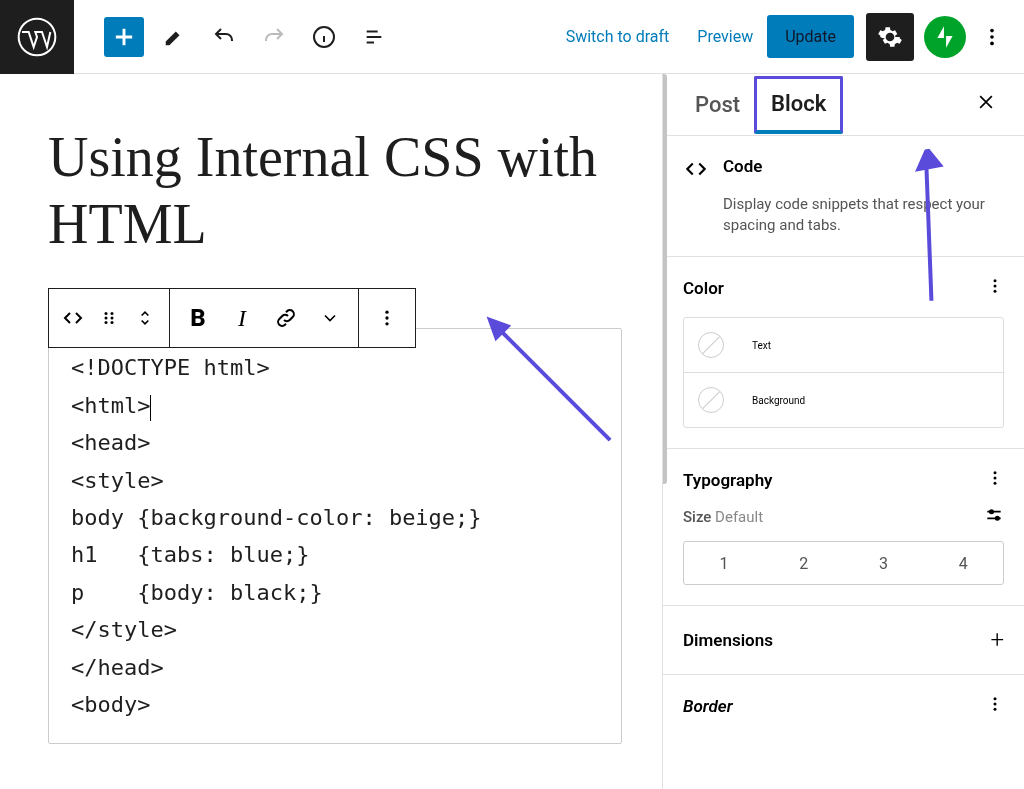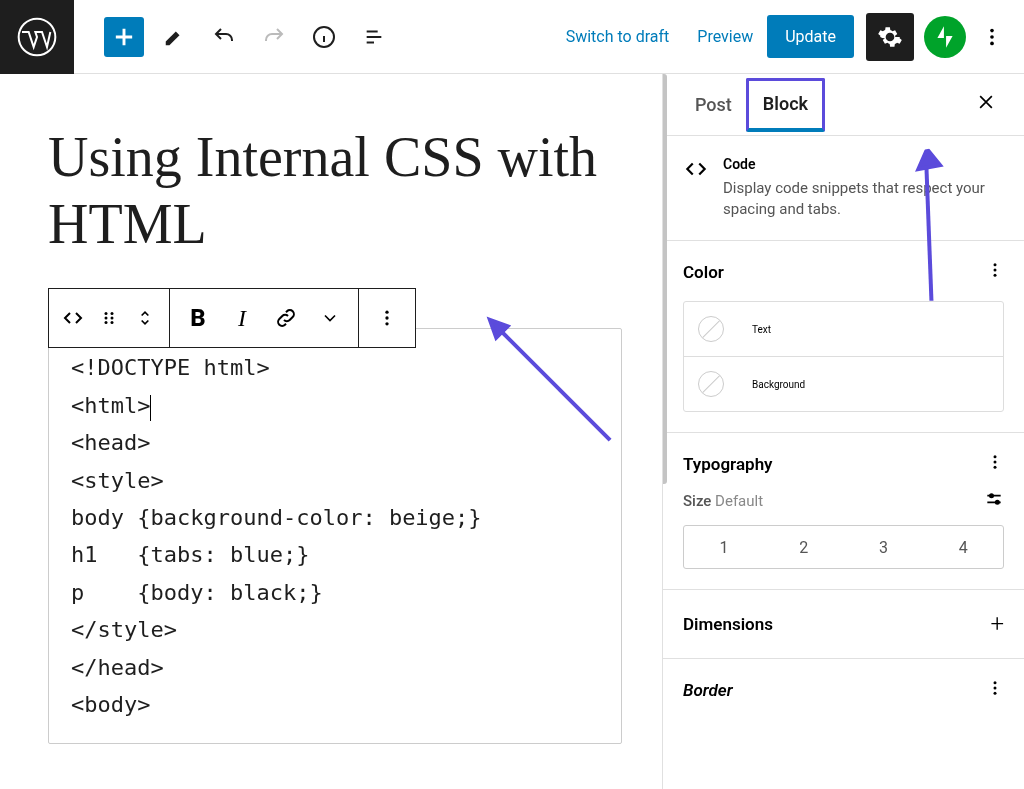--- a/index.html
+++ b/index.html
@@ -61,21 +61,21 @@
     }
     .link-btn {
       color: #007cba;
       font-size: 16px;
       padding: 10px 14px;
       cursor: pointer;
       font-weight: 400;
     }
     .update-btn {
       background: #007cba;
-      color: #ffffff;
+      color: #0f172a;
       padding: 12px 18px;
       border-radius: 3px;
       font-size: 16px;
       cursor: pointer;
     }
     .settings-btn {
       width: 48px;
       height: 48px;
       background: #1e1e1e;
       border-radius: 3px;
@@ -183,21 +183,21 @@
     }
     .tabs {
       display: flex;
       align-items: center;
       padding: 0 18px;
       height: 62px;
       border-bottom: 1px solid #e0e0e0;
     }
     .tab {
       padding: 18px 14px;
-      font-size: 18px;
+      font-size: 22px;
       color: #555;
       cursor: pointer;
       font-weight: 500;
     }
     .tab.active {
       color: #1e1e1e;
       font-weight: 600;
       border-bottom: 4px solid #007cba;
       margin-bottom: -1px;
     }
@@ -216,21 +216,21 @@
     .panel-section {
       padding: 20px 20px;
       border-bottom: 1px solid #e0e0e0;
     }
     .block-info {
       display: flex;
       gap: 14px;
       padding: 20px;
       border-bottom: 1px solid #e0e0e0;
     }
-    .block-info-text h3 { font-size: 14px; font-weight: 600; margin-bottom: 6px; }
+    .block-info-text h3 { font-size: 17px; font-weight: 600; margin-bottom: 18px; }
     .block-info-text p { font-size: 15px; color: #555; line-height: 1.4; }
     .panel-header {
       display: flex;
       justify-content: space-between;
       align-items: center;
       font-size: 17px;
       font-weight: 600;
     }
     .color-items {
       border: 1px solid #ddd;

